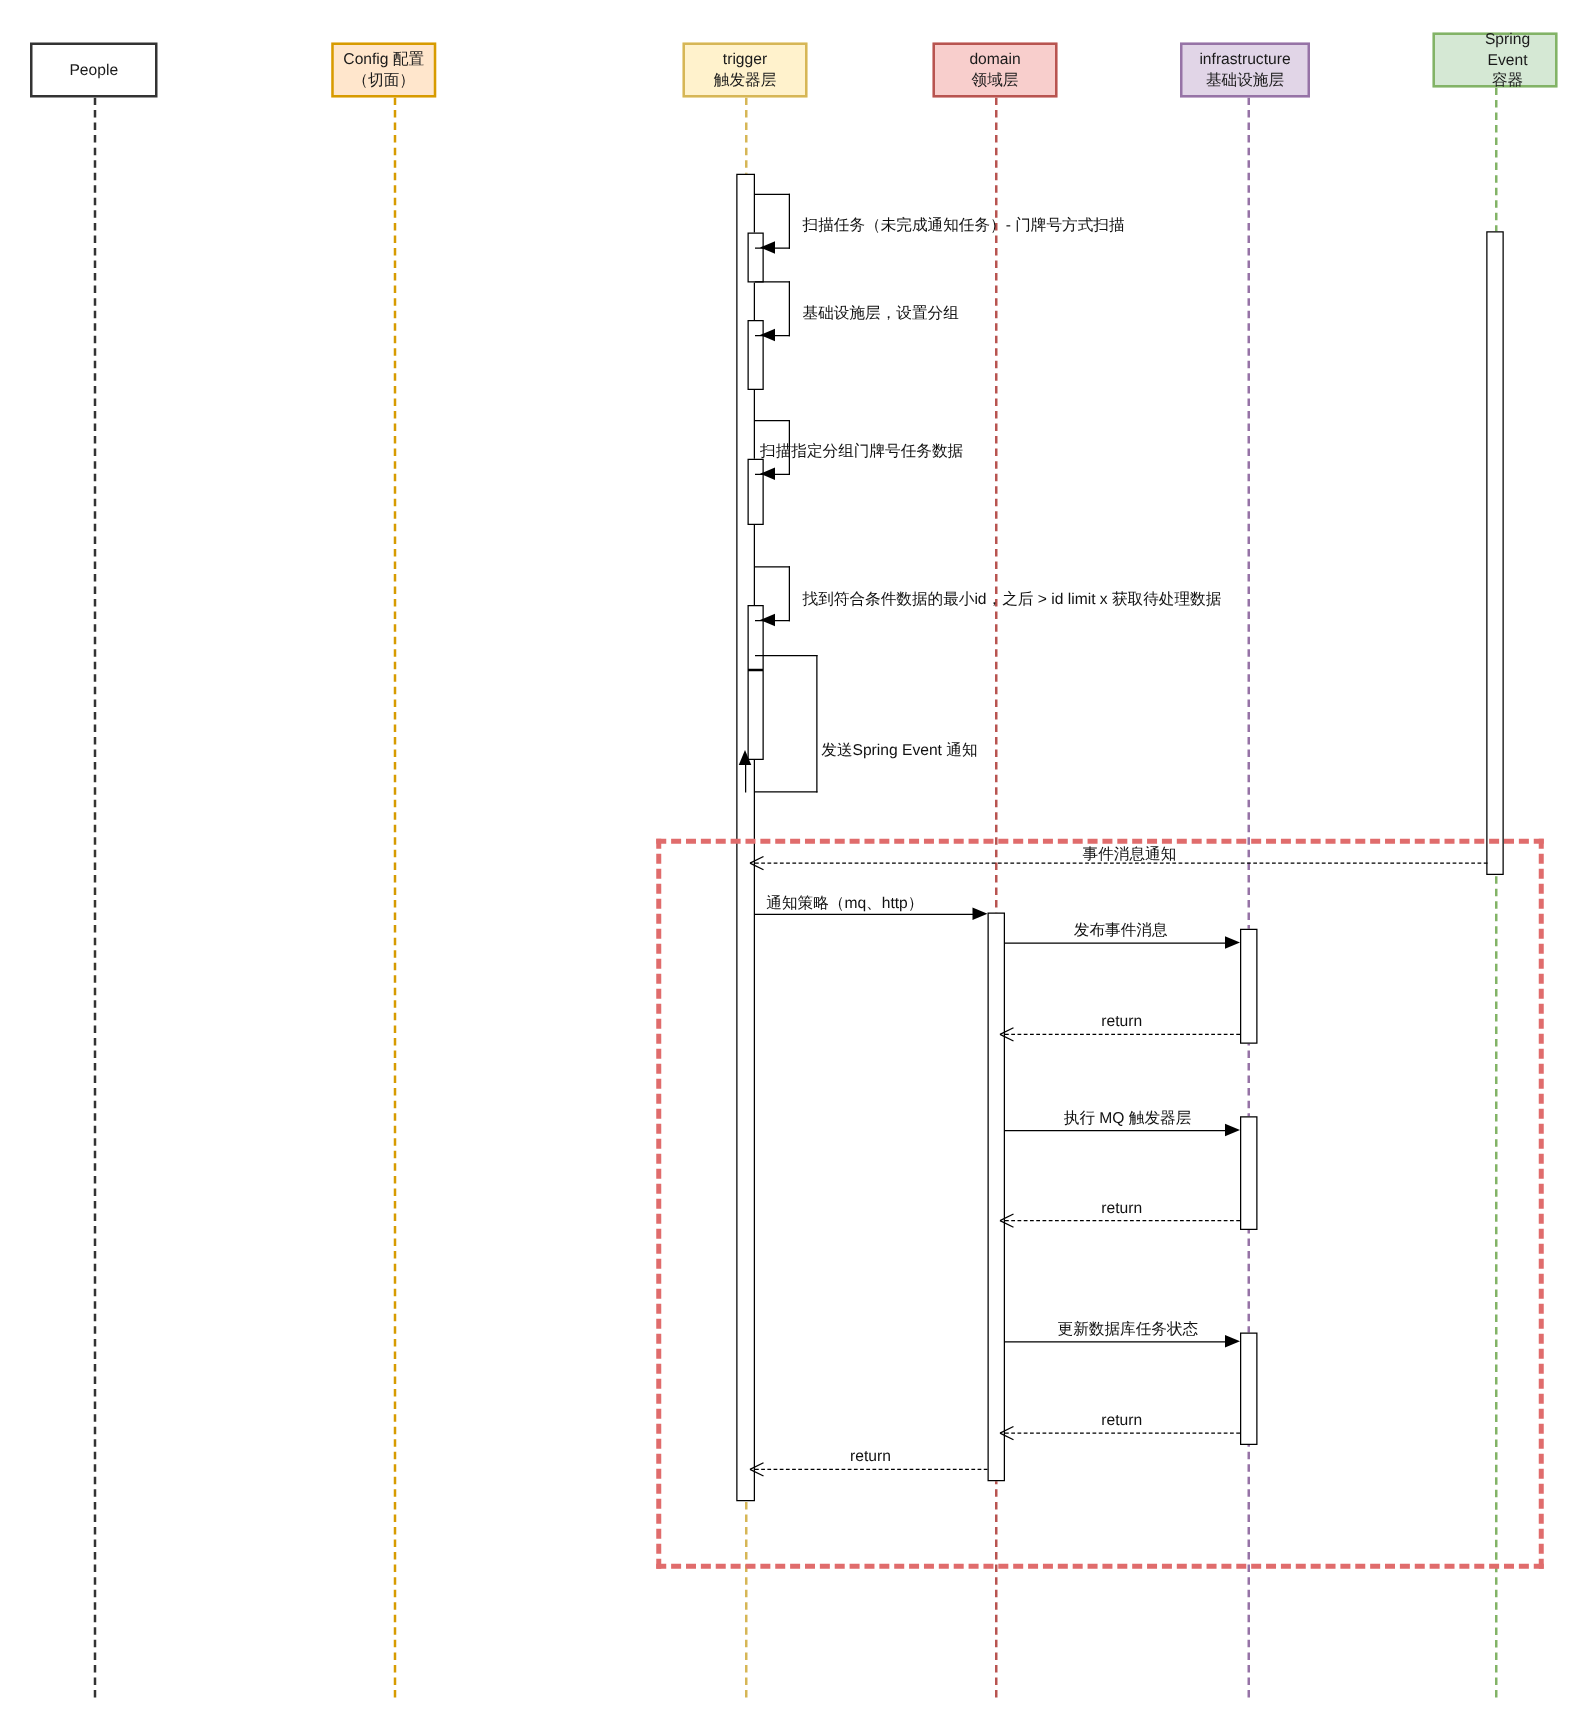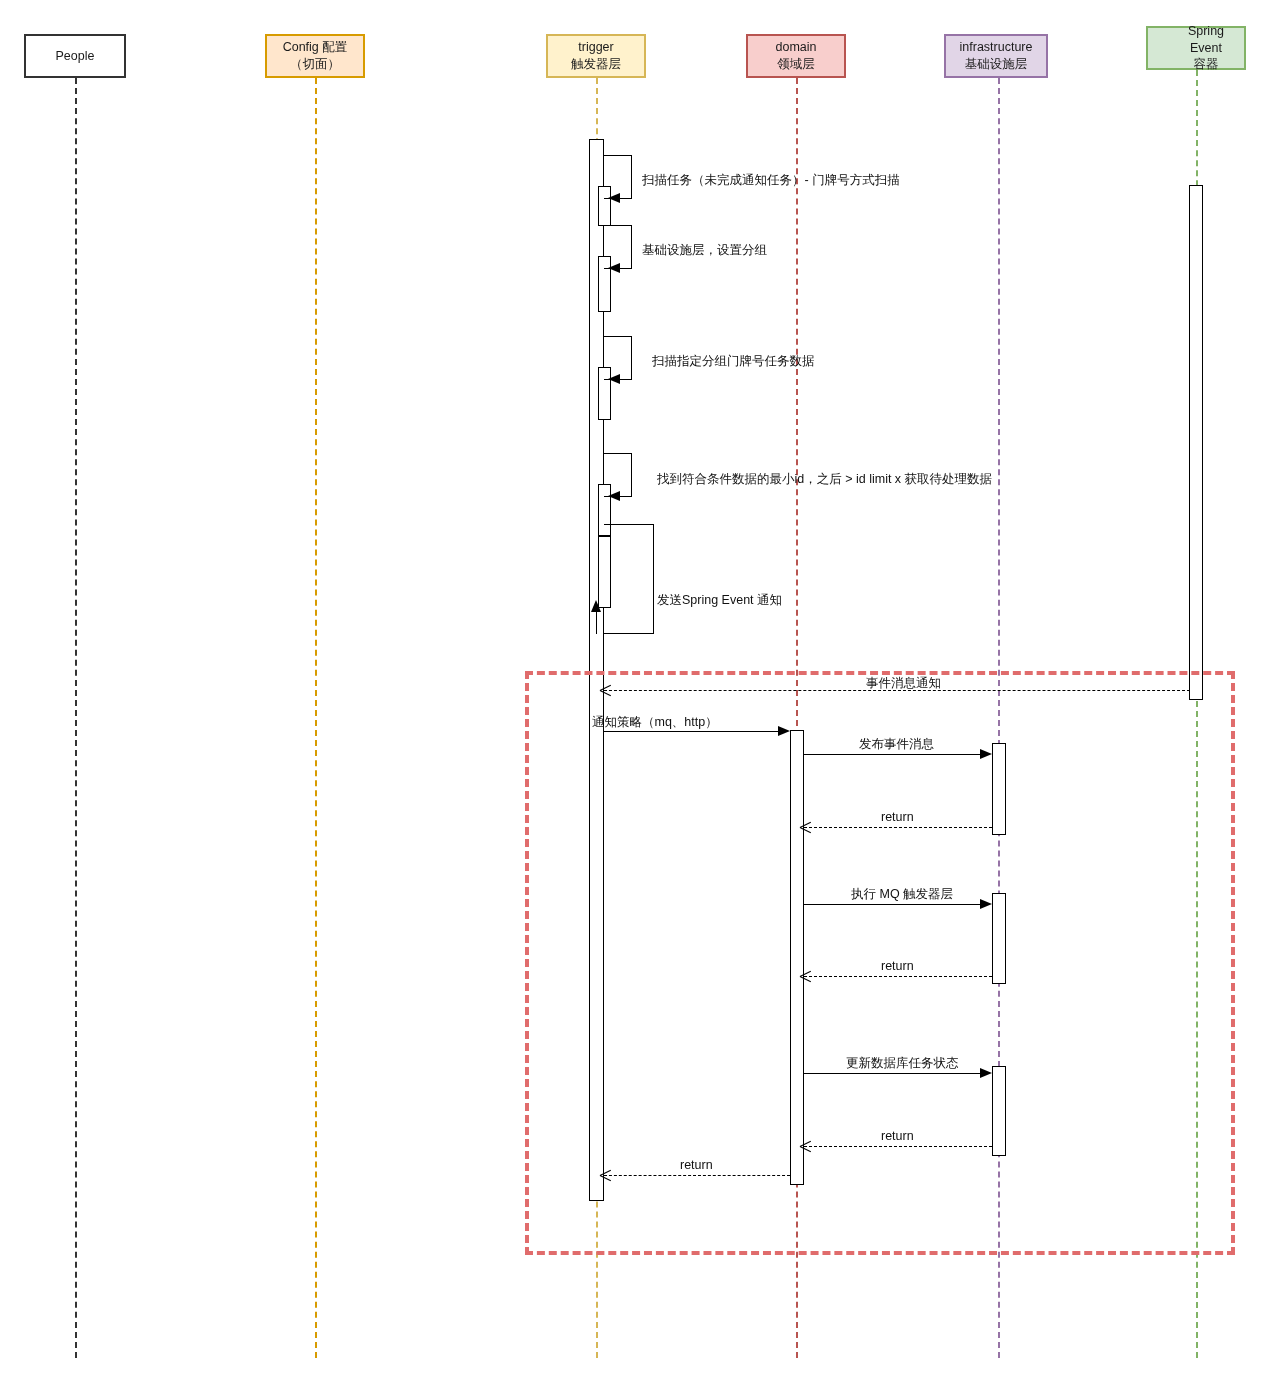--- a/index.html
+++ b/index.html
@@ -130,21 +130,21 @@
   <div class="lifeline" style="left:315px; top:78px; height:1280px; border-left-color:#d79b00;"></div>
   <div class="lifeline" style="left:596px; top:78px; height:1280px; border-left-color:#d6b656;"></div>
   <div class="lifeline" style="left:796px; top:78px; height:1280px; border-left-color:#b85450;"></div>
   <div class="lifeline" style="left:998px; top:78px; height:1280px; border-left-color:#9673a6;"></div>
   <div class="lifeline" style="left:1196px; top:70px; height:1288px; border-left-color:#82b366;"></div>
 
   <div class="participant" style="left:24px; top:34px; width:102px; height:44px; background:#ffffff; border-color:#333333;">
     <span>People</span>
   </div>
 
-  <div class="participant" style="left:265px; top:34px; width:100px; height:44px; background:#ffe6cc; border-color:#d79b00;">
+  <div class="participant" style="left:265px; top:34px; width:84px; height:44px; background:#ffe6cc; border-color:#d79b00;">
     <span>Config 配置
 （切面）</span>
   </div>
 
   <div class="participant" style="left:546px; top:34px; width:100px; height:44px; background:#fff2cc; border-color:#d6b656;">
     <span>trigger
 触发器层</span>
   </div>
 
   <div class="participant" style="left:746px; top:34px; width:100px; height:44px; background:#f8cecc; border-color:#b85450;">
@@ -181,38 +181,38 @@
   <div class="selfcall-bracket" style="left:604px; top:155px; width:28px; height:44px;"></div>
   <div class="arrow-left" style="left:608px; top:193px;"></div>
   <div class="msg-label" style="left:642px; top:174px;">扫描任务（未完成通知任务）- 门牌号方式扫描</div>
 
   <div class="selfcall-bracket" style="left:604px; top:225px; width:28px; height:44px;"></div>
   <div class="arrow-left" style="left:608px; top:263px;"></div>
   <div class="msg-label" style="left:642px; top:244px;">基础设施层，设置分组</div>
 
   <div class="selfcall-bracket" style="left:604px; top:336px; width:28px; height:44px;"></div>
   <div class="arrow-left" style="left:608px; top:374px;"></div>
-  <div class="msg-label" style="left:652px; top:355px;">扫描指定分组门牌号任务数据</div>
+  <div class="msg-label" style="left:608px; top:355px;">扫描指定分组门牌号任务数据</div>
 
   <div class="selfcall-bracket" style="left:604px; top:453px; width:28px; height:44px;"></div>
   <div class="arrow-left" style="left:608px; top:491px;"></div>
-  <div class="msg-label" style="left:657px; top:473px;text-align:center;">找到符合条件数据的最小id，之后 &gt; id limit x 获取待处理数据</div>
+  <div class="msg-label" style="left:642px; top:473px;text-align:center;">找到符合条件数据的最小id，之后 &gt; id limit x 获取待处理数据</div>
 
   <div class="selfcall-bracket" style="left:604px; top:524px; width:50px; height:110px;"></div>
   <div class="arrow-up" style="left:591px; top:600px;"></div>
   <div class="vline" style="left:596px; top:608px; height:26px;"></div>
   <div class="msg-label" style="left:657px; top:594px;">发送Spring Event 通知</div>
 
   <div class="msg-line dashed" style="left:604px; top:690px; width:586px;"></div>
   <div class="open-arrow-left" style="left:600px; top:685px;"></div>
   <div class="msg-label" style="left:866px; top:677px;">事件消息通知</div>
 
   <div class="msg-line" style="left:604px; top:731px; width:182px;"></div>
   <div class="arrow-right" style="left:778px; top:726px;"></div>
-  <div class="msg-label" style="left:592px; top:716px;text-align:right;">通知策略（mq、http）</div>
+  <div class="msg-label" style="left:613px; top:716px;text-align:right;">通知策略（mq、http）</div>
 
   <div class="msg-line" style="left:804px; top:754px; width:184px;"></div>
   <div class="arrow-right" style="left:980px; top:749px;"></div>
   <div class="msg-label" style="left:859px; top:769px; top:738px;">发布事件消息</div>
 
   <div class="msg-line dashed" style="left:804px; top:827px; width:188px;"></div>
   <div class="open-arrow-left" style="left:800px; top:822px;"></div>
   <div class="msg-label" style="left:881px; top:811px;">return</div>
 
   <div class="msg-line" style="left:804px; top:904px; width:184px;"></div>

